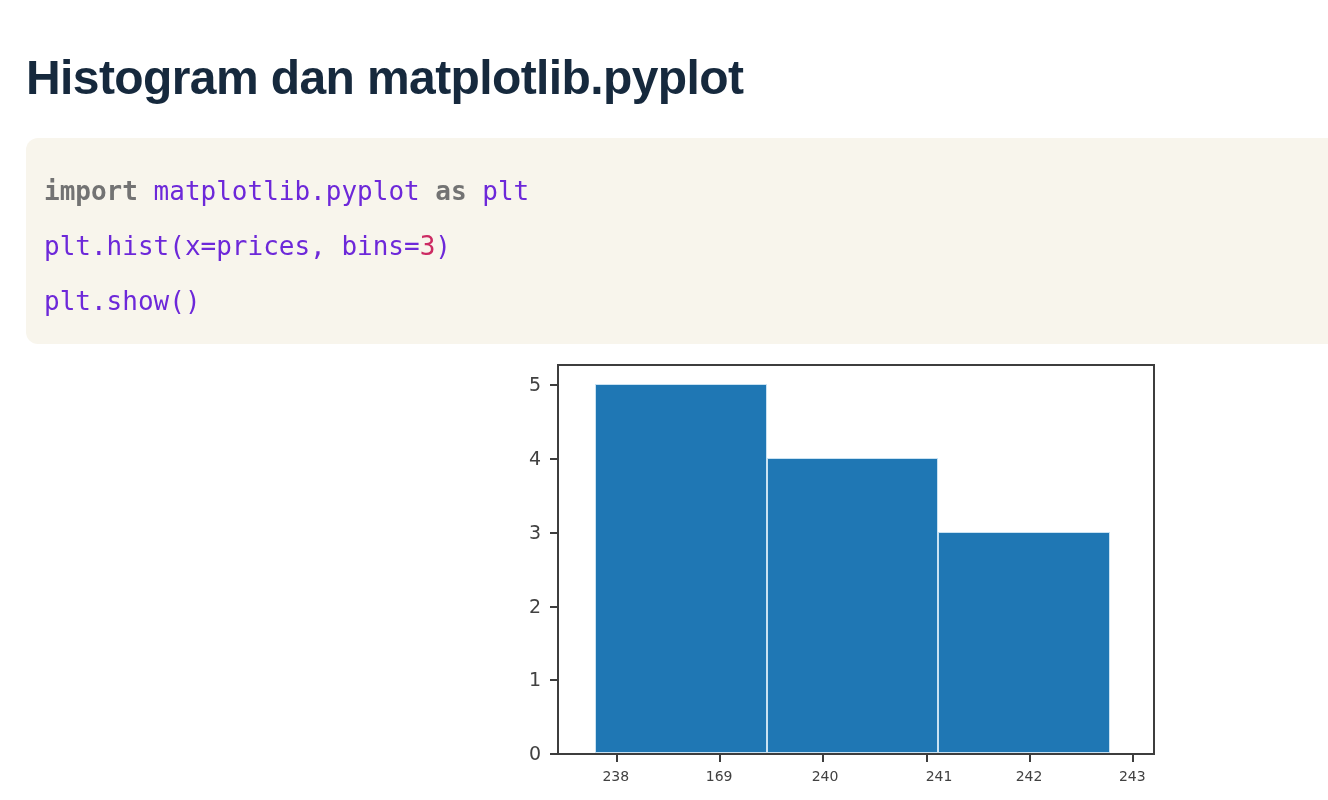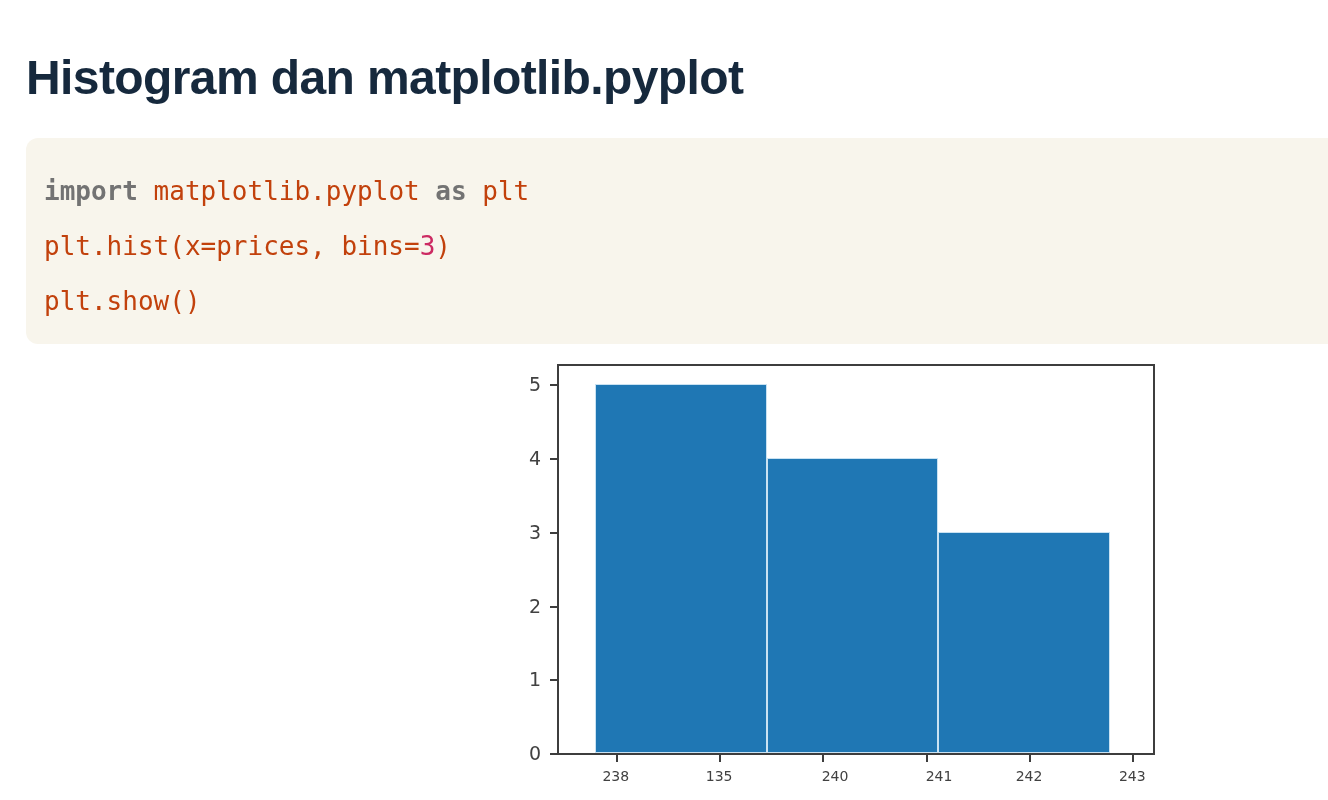--- a/index.html
+++ b/index.html
@@ -45,21 +45,21 @@
     padding: 26px 0 0 18px;
     font-family: "DejaVu Sans Mono", monospace;
     font-size: 26px;
     line-height: 55px;
     color: #2f3337;
     overflow: hidden;
   }
   .code-line { white-space: pre; }
   .tok-kw   { color: #737373; font-weight: bold; }
   .tok-num  { color: #cc2a62; }
-  .tok-txt  { color: #c2410c; }
+  .tok-txt  { color: #6d28d9; }
 
   
   .chart-wrap {
     position: absolute;
     left: 470px;
     top: 340px;
     width: 720px;
     height: 460px;
   }
 
@@ -148,23 +148,23 @@
           <div class="ytick-label" style="top: 239.571px;">2</div>
           <div class="ytick" style="top: 165.857px;"></div>
           <div class="ytick-label" style="top: 165.857px;">3</div>
           <div class="ytick" style="top: 92.1429px;"></div>
           <div class="ytick-label" style="top: 92.1429px;">4</div>
           <div class="ytick" style="top: 18.4286px;"></div>
           <div class="ytick-label" style="top: 18.4286px;">5</div>
           <div class="xtick" style="left: 56.8174px;"></div>
           <div class="xtick-label" style="left: 56.8174px;">238</div>
           <div class="xtick" style="left: 160.122px;"></div>
-          <div class="xtick-label" style="left: 160.122px;">135</div>
+          <div class="xtick-label" style="left: 160.122px;">169</div>
           <div class="xtick" style="left: 263.426px;"></div>
-          <div class="xtick-label" style="left: 276px;">240</div>
+          <div class="xtick-label" style="left: 266px;">240</div>
           <div class="xtick" style="left: 366.73px;"></div>
           <div class="xtick-label" style="left: 380px;">241</div>
           <div class="xtick" style="left: 470.035px;"></div>
           <div class="xtick-label" style="left: 470.035px;">242</div>
           <div class="xtick" style="left: 573.339px;"></div>
           <div class="xtick-label" style="left: 573.339px;">243</div>
         </div>
     </div>
   </div>
 

